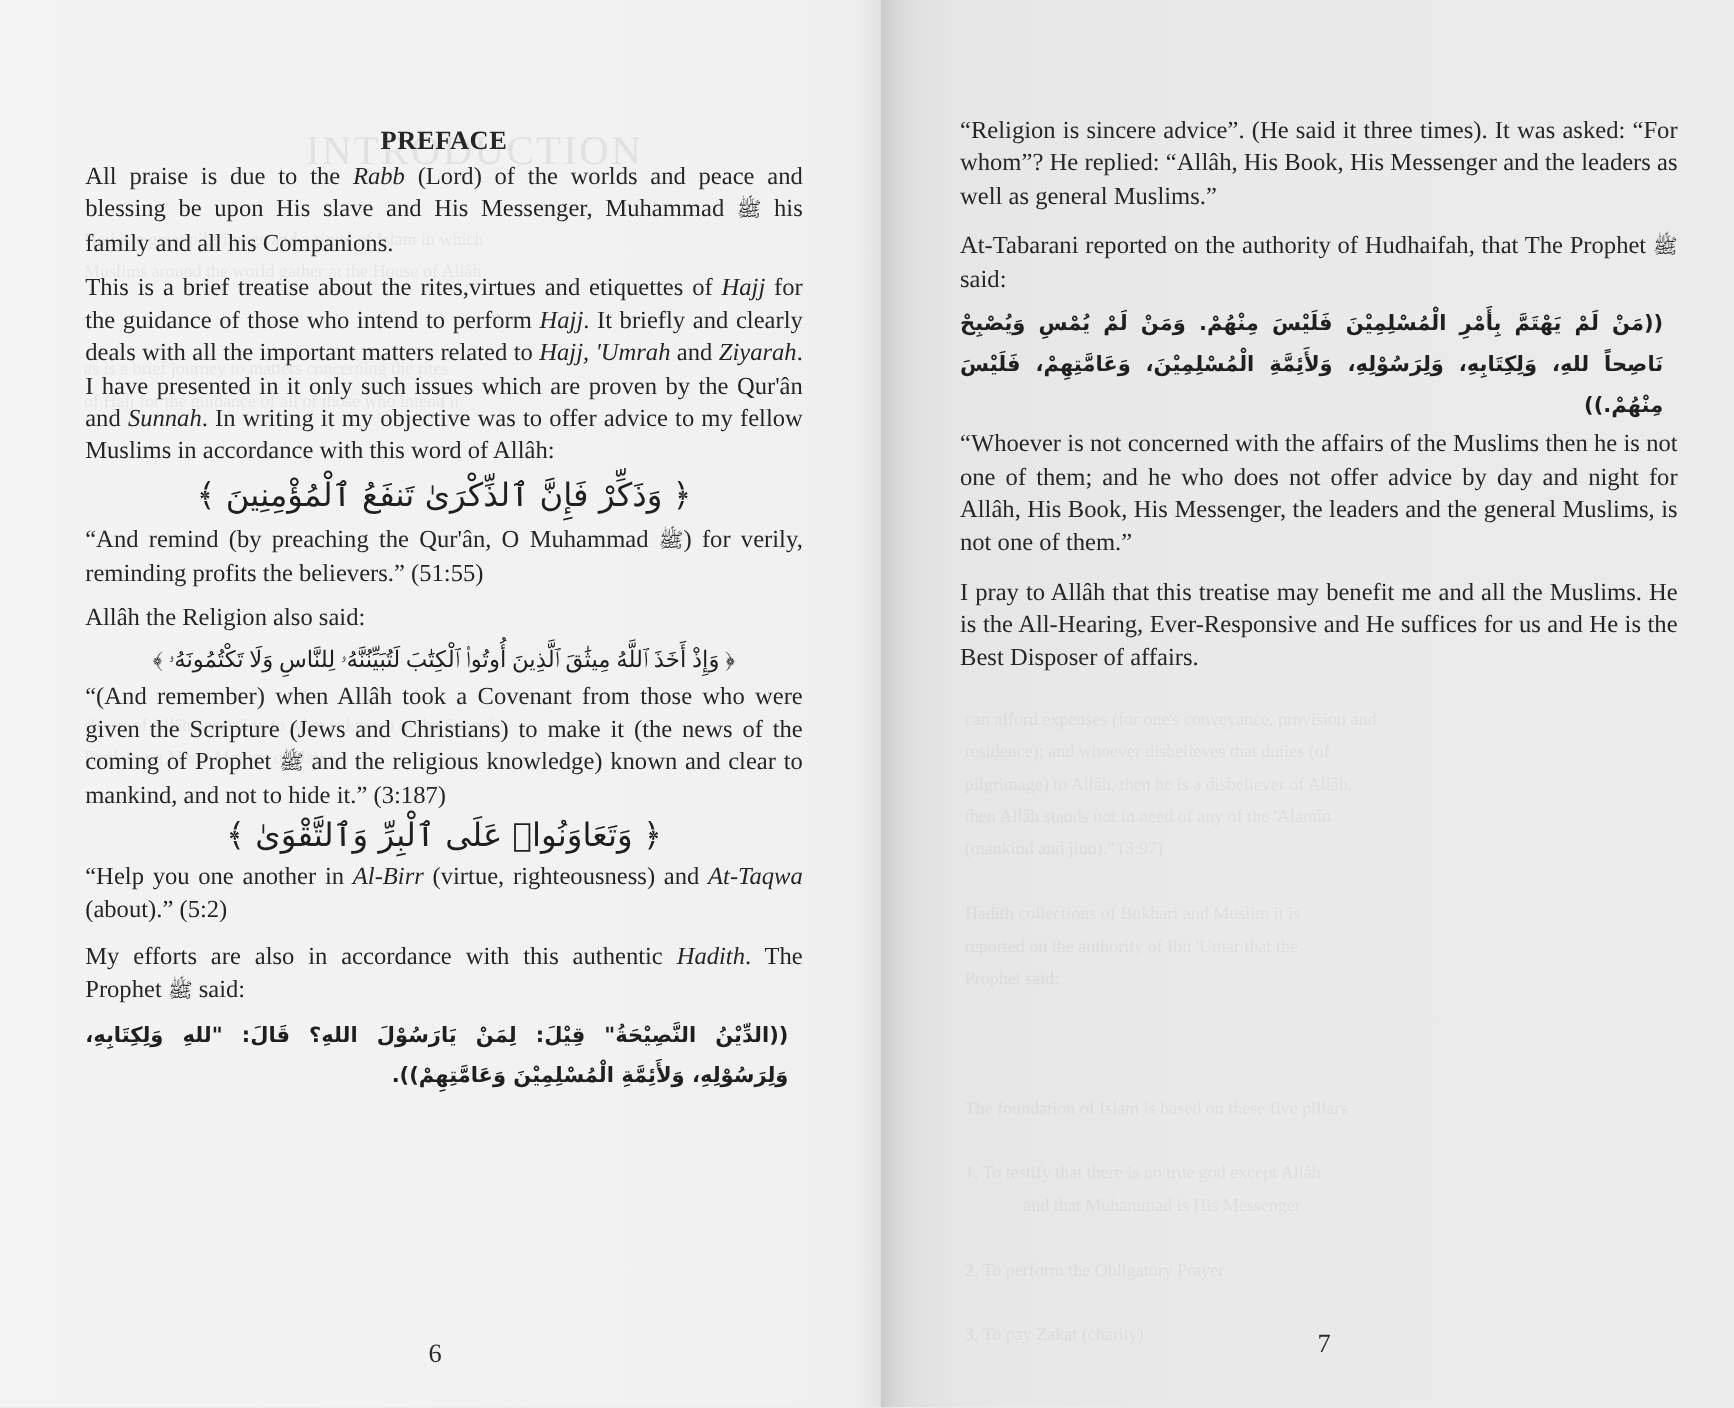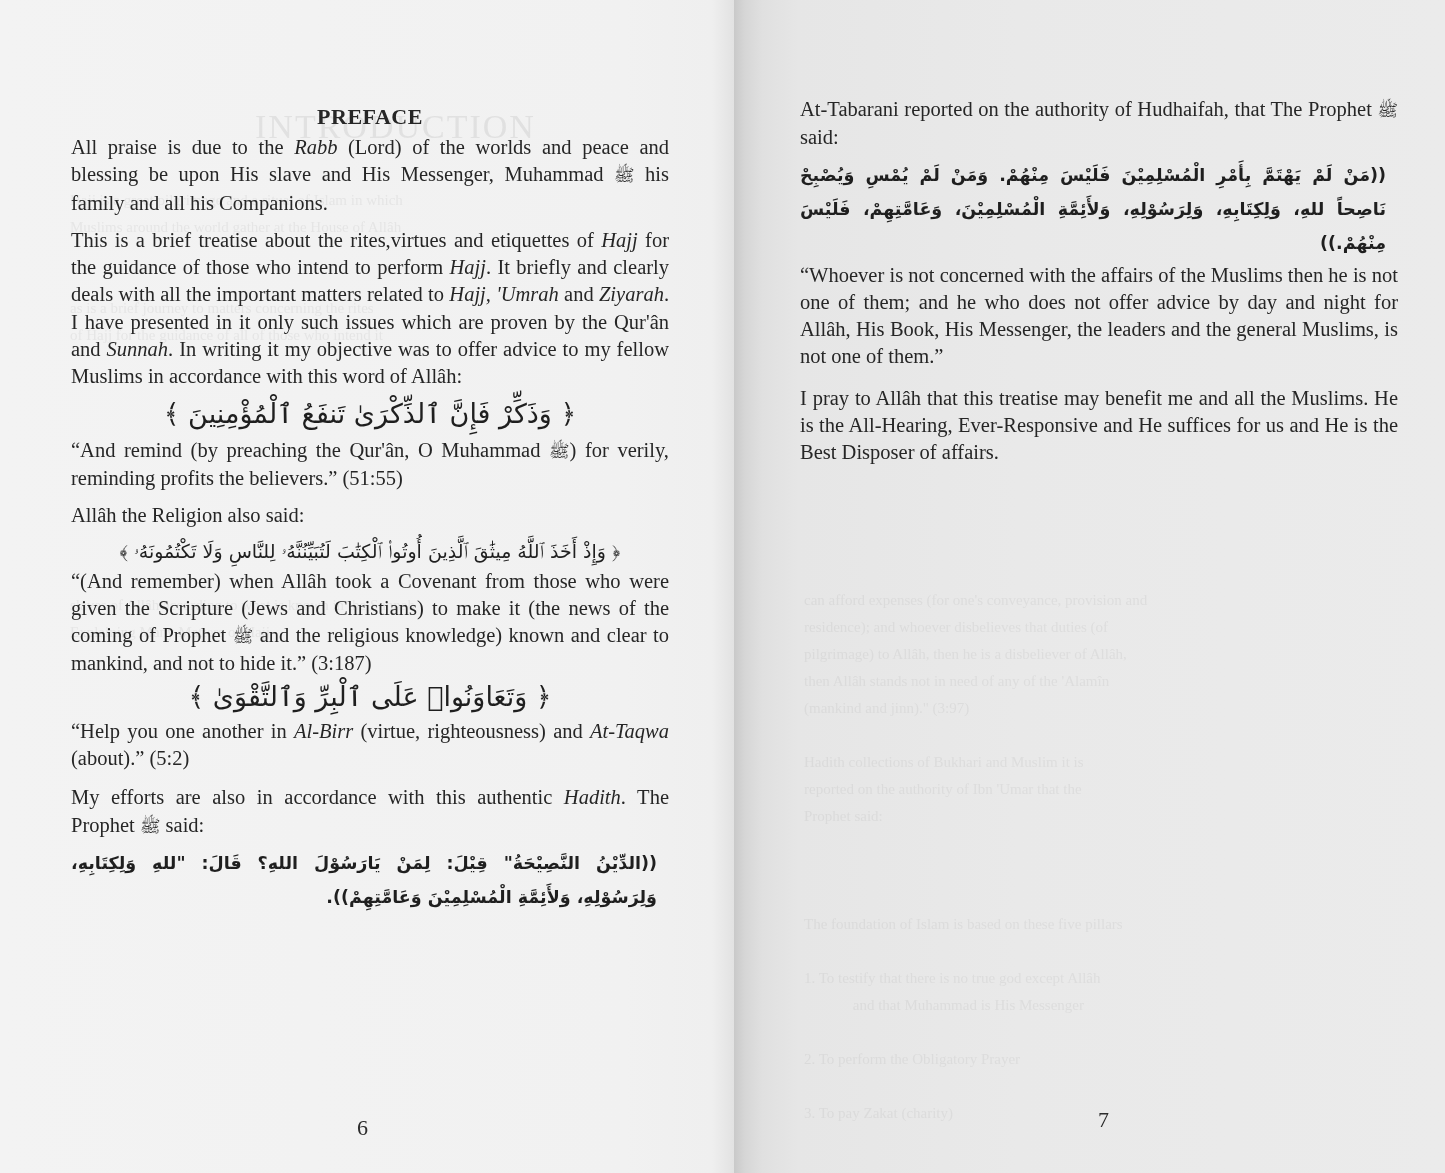--- a/index.html
+++ b/index.html
@@ -142,21 +142,21 @@
       <p class="para" style="margin-bottom:10px;"><span>All praise is due to the </span><i>Rabb</i><span> (Lord) of the worlds and peace and blessing be upon His slave and His Messenger, Muhammad </span><span class="pbuh">ﷺ</span><span> his family and all his Companions.</span></p>
 
       <p class="para" style="margin-bottom:4px;"><span>This is a brief treatise about the rites,virtues and etiquettes of </span><i>Hajj</i><span> for the guidance of those who intend to perform </span><i>Hajj</i><span>. It briefly and clearly deals with all the important matters related to </span><i>Hajj, 'Umrah</i><span> and </span><i>Ziyarah</i><span>. I have presented in it only such issues which are proven by the Qur'ân and </span><i>Sunnah</i><span>. In writing it my objective was to offer advice to my fellow Muslims in accordance with this word of Allâh:</span></p>
 
       <div class="arabic">﴿ وَذَكِّرْ فَإِنَّ ٱلذِّكْرَىٰ تَنفَعُ ٱلْمُؤْمِنِينَ ﴾</div>
 
       <p class="para" style="margin-bottom:10px;"><span>“And remind (by preaching the Qur'ân, O Muhammad </span><span class="pbuh">ﷺ</span><span>) for verily, reminding profits the believers.” (51:55)</span></p>
 
       <p>Allâh the Religion also said:</p>
 
-      <div class="arabic" style="font-size:19px; margin:4px 0 0 0;">﴿ وَإِذْ أَخَذَ ٱللَّهُ مِيثَٰقَ ٱلَّذِينَ أُوتُوا۟ ٱلْكِتَٰبَ لَتُبَيِّنُنَّهُۥ لِلنَّاسِ وَلَا تَكْتُمُونَهُۥ ﴾</div>
+      <div class="arabic" style="font-size:19px; margin:4px 0 0 0;font-family:Liberation Serif, serif;">﴿ وَإِذْ أَخَذَ ٱللَّهُ مِيثَٰقَ ٱلَّذِينَ أُوتُوا۟ ٱلْكِتَٰبَ لَتُبَيِّنُنَّهُۥ لِلنَّاسِ وَلَا تَكْتُمُونَهُۥ ﴾</div>
 
       <p class="para" style="margin-bottom:2px;"><span>“(And remember) when Allâh took a Covenant from those who were given the Scripture (Jews and Christians) to make it (the news of the coming of Prophet </span><span class="pbuh">ﷺ</span><span> and the religious knowledge) known and clear to mankind, and not to hide it.” (3:187)</span></p>
 
       <div class="arabic" style="margin:0 0 4px 0;">﴿ وَتَعَاوَنُوا۟ عَلَى ٱلْبِرِّ وَٱلتَّقْوَىٰ ﴾</div>
 
       <p class="para"><span>“Help you one another in </span><i>Al-Birr</i><span> (virtue, righteousness) and </span><i>At-Taqwa</i><span> (about).” (5:2)</span></p>
 
       <p class="para" style="margin-bottom:6px;"><span>My efforts are also in accordance with this authentic </span><i>Hadith</i><span>. The Prophet </span><span class="pbuh">ﷺ</span><span> said:</span></p>
 
       <div class="arabic-block">((الدِّيْنُ النَّصِيْحَةُ" قِيْلَ: لِمَنْ يَارَسُوْلَ اللهِ؟ قَالَ: "للهِ وَلِكِتَابِهِ، وَلِرَسُوْلِهِ، وَلأَئِمَّةِ الْمُسْلِمِيْنَ وَعَامَّتِهِمْ)).</div>
@@ -183,20 +183,21 @@
                    
 1. To testify that there is no true god except Allâh
              and that Muhammad is His Messenger
                    
 2. To perform the Obligatory Prayer
                    
 3. To pay Zakat (charity)
     </div>
 
     <div class="content" style="padding-top:0; margin-left:0; width:598px; position:relative; top:0;">
+      <p class="para" style="margin-bottom:14px;">“Religion is sincere advice”. (He said it three times). It was asked: “For whom”? He replied: “Allâh, His Book, His Messenger and the leaders as well as general Muslims.”</p>
 
       <p class="para" style="margin-bottom:4px;"><span>At-Tabarani reported on the authority of Hudhaifah, that The Prophet </span><span class="pbuh">ﷺ</span><span> said:</span></p>
 
       <div class="arabic-block" style="margin-bottom:2px;">((مَنْ لَمْ يَهْتَمَّ بِأَمْرِ الْمُسْلِمِيْنَ فَلَيْسَ مِنْهُمْ. وَمَنْ لَمْ يُمْسِ وَيُصْبِحْ نَاصِحاً للهِ، وَلِكِتَابِهِ، وَلِرَسُوْلِهِ، وَلأَئِمَّةِ الْمُسْلِمِيْنَ، وَعَامَّتِهِمْ، فَلَيْسَ مِنْهُمْ.))</div>
 
       <p class="para" style="margin-bottom:14px;">“Whoever is not concerned with the affairs of the Muslims then he is not one of them; and he who does not offer advice by day and night for Allâh, His Book, His Messenger, the leaders and the general Muslims, is not one of them.”</p>
 
       <p class="para">I pray to Allâh that this treatise may benefit me and all the Muslims. He is the All-Hearing, Ever-Responsive and He suffices for us and He is the Best Disposer of affairs.</p>
     </div>
 

